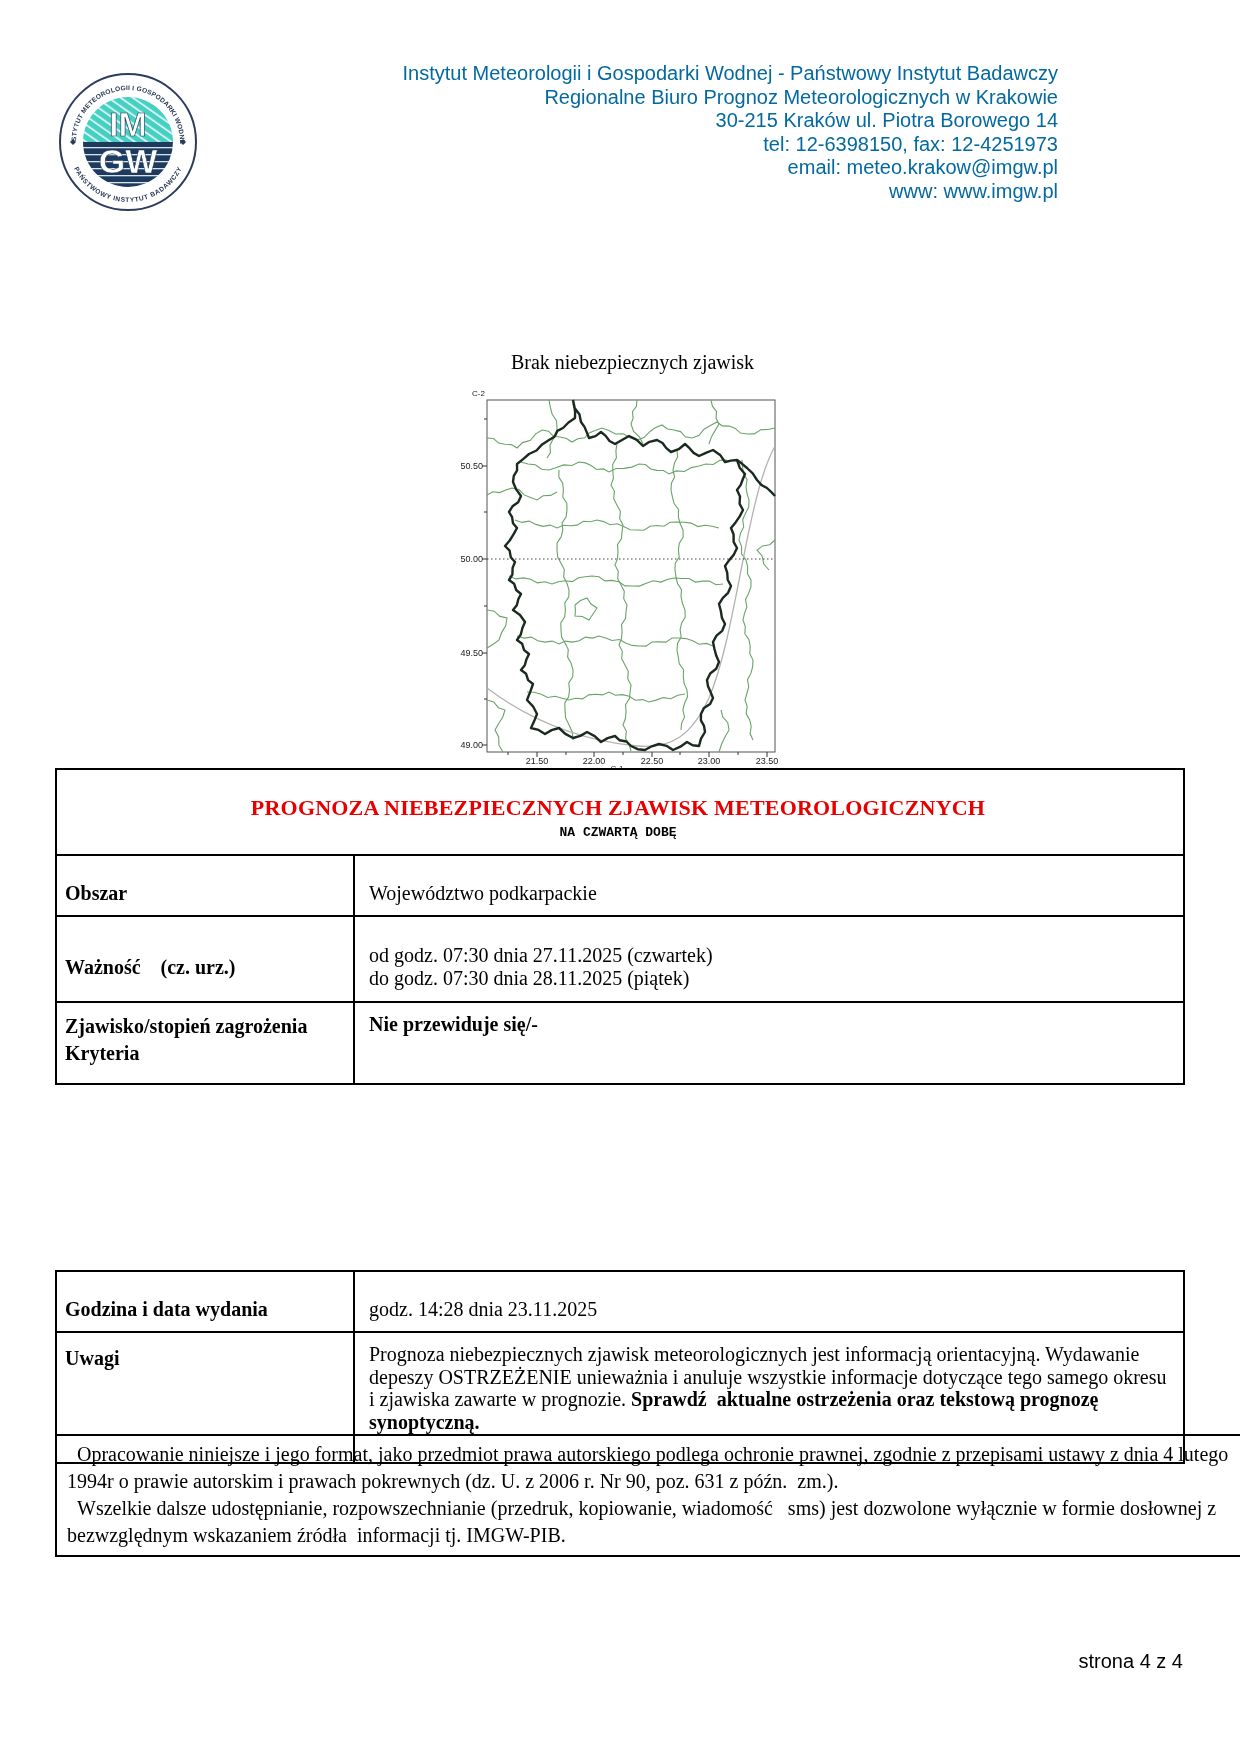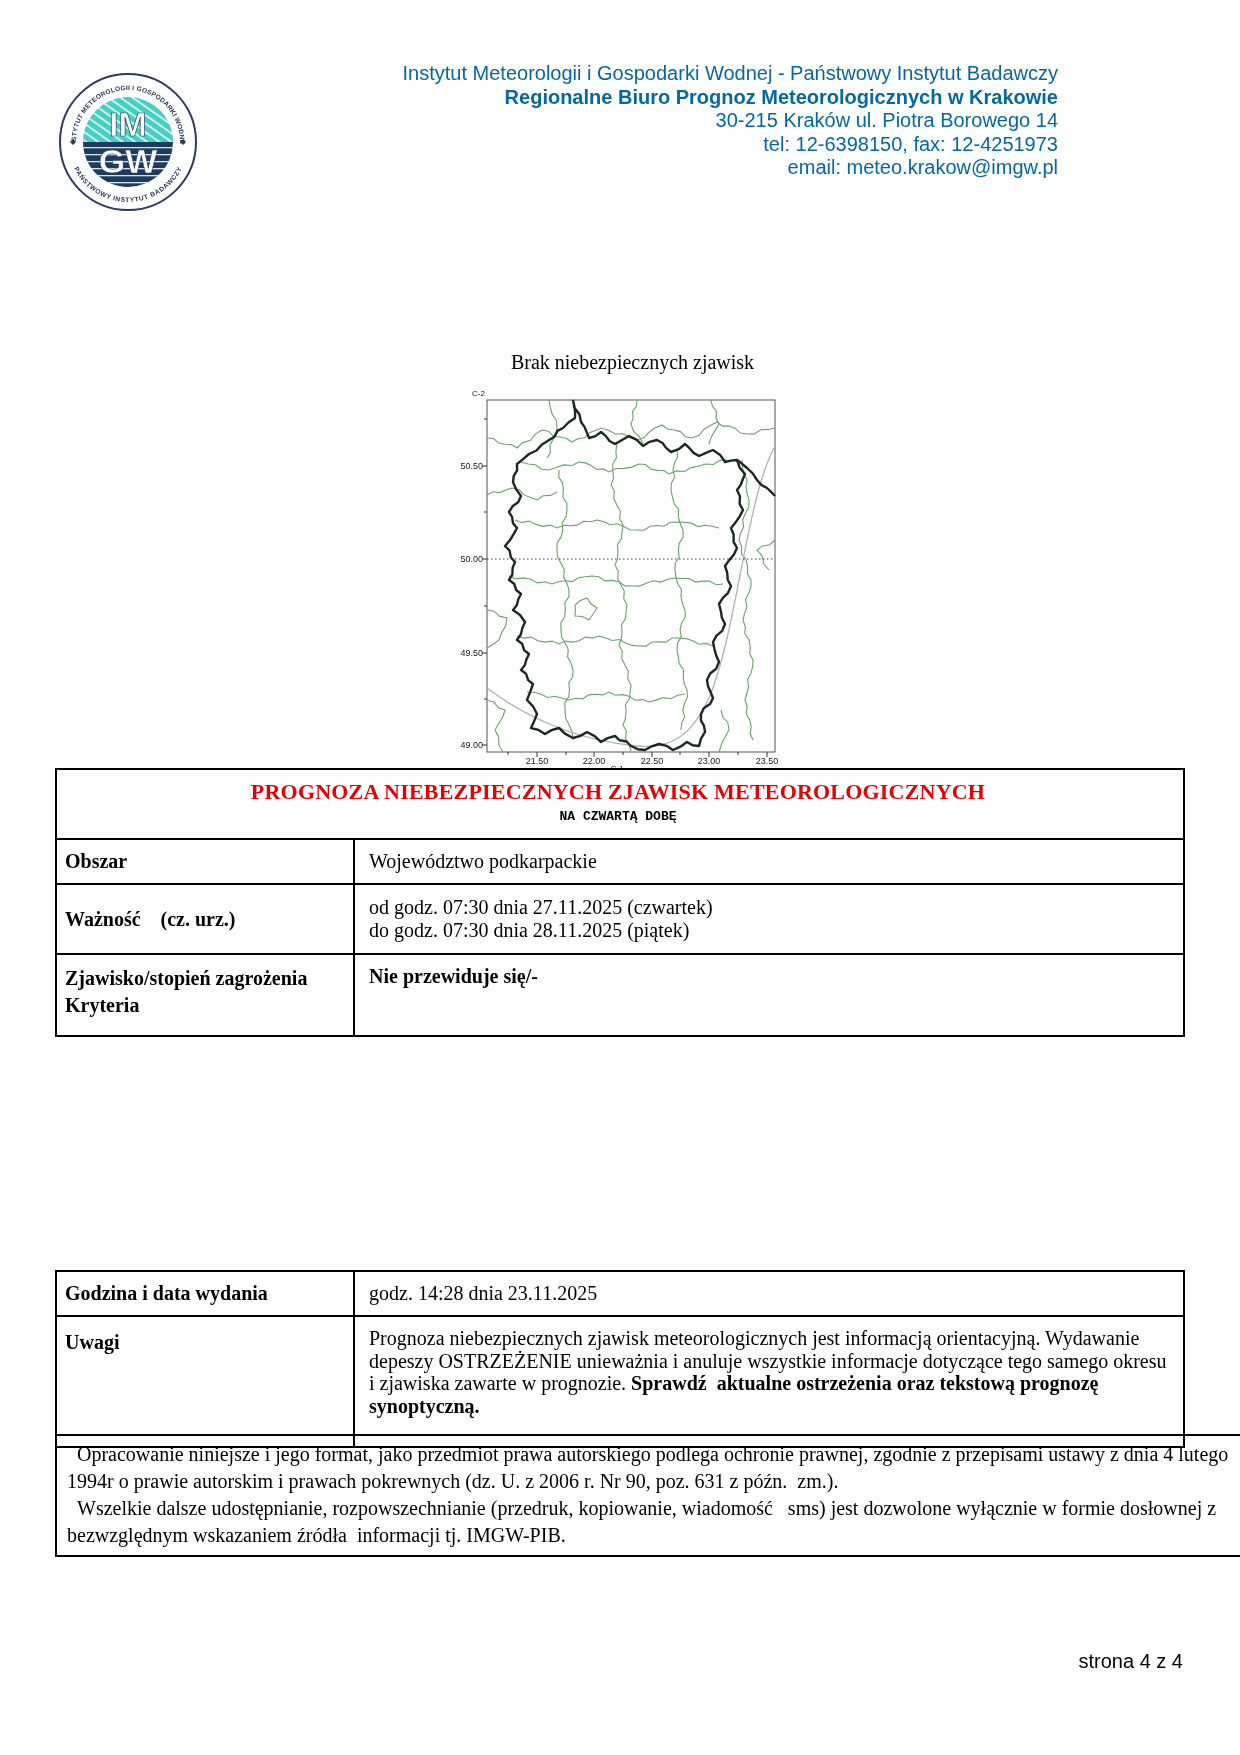--- a/index.html
+++ b/index.html
@@ -9,38 +9,38 @@
     overflow:hidden;
   }
   .abs { position:absolute; }
 
   
   .hdr {
     position:absolute; right:182px; top:62px; text-align:right;
     font-family:"Liberation Sans", sans-serif; font-size:20px; line-height:23.5px;
     color:#0369a1;
   }
-  .hdr .b { font-weight:bold; }
+  .hdr .b { font-weight:normal; }
 
   
   .caption {
     position:absolute; left:460px; top:351px; width:345px; text-align:center;
     font-family:Liberation Serif, serif; font-size:20px; color:#000;
   }
 
   .axlbl { font-family:"Liberation Sans", sans-serif; font-size:9px; fill:#1a1a1a; }
 
   
   table.doc-table {
     position:absolute; left:55px; width:1130px;
     border-collapse:collapse; background:#fff; table-layout:fixed;
   }
   td {
     border:2px solid #000; font-size:20px; vertical-align:middle;
-    padding:2px 12px 2px 8px; line-height:23px;margin-left:39px;
+    padding:18px 12px 2px 8px; line-height:23px;margin-left:39px;
   }
   .t1 { top:768px; }
   .t2 { top:1270px; }
   .title-cell { text-align:center; }
   .red-title { color:#e60000; font-weight:bold; font-size:22px; letter-spacing:0.2px; }
   .blk-title { font-weight:bold; font-size:13px; margin-top:2px;font-family:Liberation Mono, monospace; }
   .lbl { font-weight:bold; }
   .val { padding-left:14px; }
   .top-align { vertical-align:top; padding-top:10px; }
   .pre { white-space:pre-wrap; }
@@ -93,20 +93,21 @@
   <path d="M 12,70 l 3,-3 3,3 -3,3 z" fill="#2b3a55"></path>
   <path d="M 122,70 l 3,-3 3,3 -3,3 z" fill="#2b3a55"></path>
 </svg>
 
 <div class="hdr">
   <div>Instytut Meteorologii i Gospodarki Wodnej - Państwowy Instytut Badawczy</div>
   <div class="b">Regionalne Biuro Prognoz Meteorologicznych w Krakowie</div>
   <div>30-215 Kraków ul. Piotra Borowego 14</div>
   <div>tel: 12-6398150, fax: 12-4251973</div>
   <div>email: meteo.krakow@imgw.pl</div>
+  <div>www: www.imgw.pl</div>
 </div>
 
 <div class="caption">Brak niebezpiecznych zjawisk</div>
 
 <svg class="abs" style="left:445px; top:385px;" width="345" height="390" viewBox="0 0 345 390">
   <text x="27" y="11" class="axlbl" style="font-size:8px">C-2</text>
   <text x="172" y="386" class="axlbl" style="font-size:8px" text-anchor="middle">C-1</text>
 
   <rect x="42" y="15" width="288" height="352" fill="#ffffff" stroke="#555" stroke-width="1"></rect>
 

